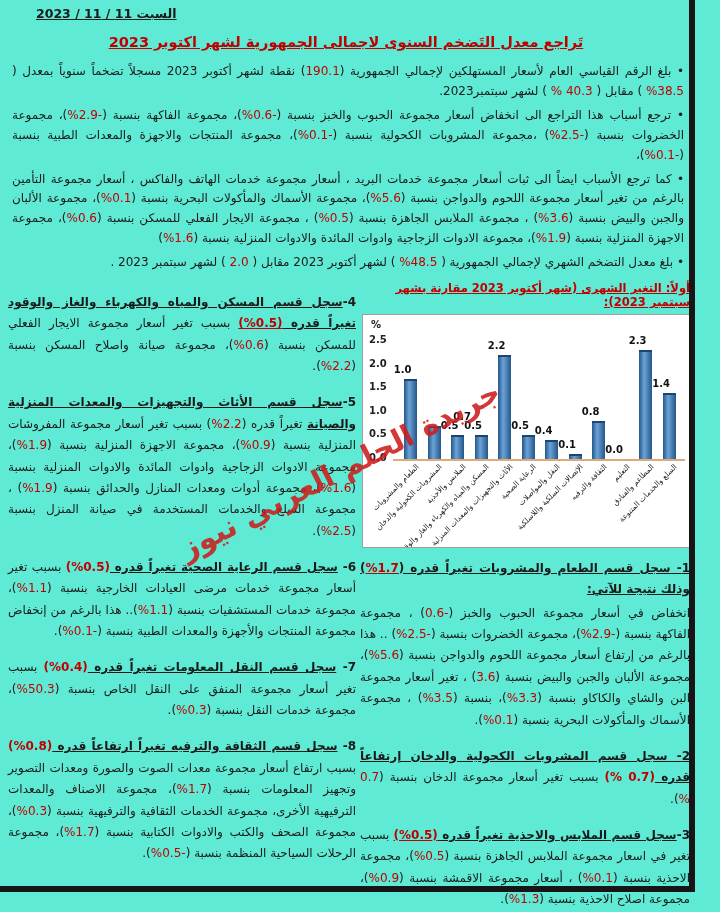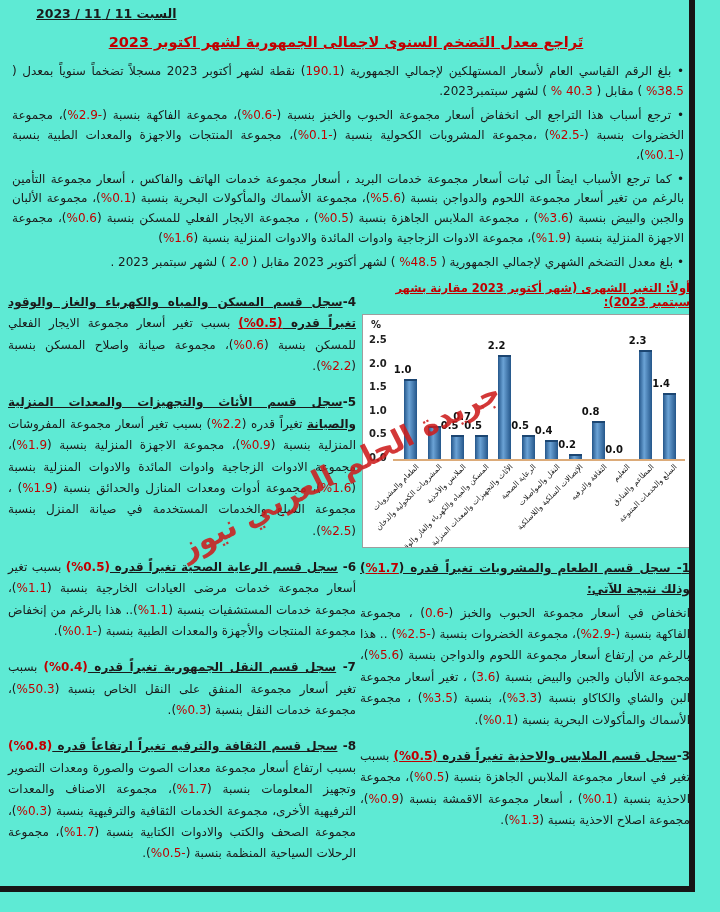--- a/index.html
+++ b/index.html
@@ -91,57 +91,60 @@
         <div class="bar" style="left: 135.25px; top: 40.16px; height: 101.84px;"></div>
         <div class="val" style="left: 124.75px; top: 25.16px;">2.2</div>
         <div class="cat" style="right: 180.25px; top: 148px;">الأثاث والتجهيزات والمعدات المنزلية والصيانة</div>
         <div class="bar" style="left: 158.75px; top: 120.4px; height: 21.6px;"></div>
         <div class="val" style="left: 148.25px; top: 105.4px;">0.5</div>
         <div class="cat" style="right: 156.75px; top: 148px;">الرعاية الصحية</div>
         <div class="bar" style="left: 182.25px; top: 125.12px; height: 16.88px;"></div>
         <div class="val" style="left: 171.75px; top: 110.12px;">0.4</div>
         <div class="cat" style="right: 133.25px; top: 148px;">النقل والمواصلات</div>
         <div class="bar" style="left: 205.75px; top: 139.28px; height: 2.72px;"></div>
-        <div class="val" style="left: 195.25px; top: 124.28px;">0.2</div>
+        <div class="val" style="left: 195.25px; top: 124.28px;">0.1</div>
         <div class="cat" style="right: 109.75px; top: 148px;">الإتصالات السلكية واللاسلكية</div>
         <div class="bar" style="left: 229.25px; top: 106.24px; height: 35.76px;"></div>
         <div class="val" style="left: 218.75px; top: 91.24px;">0.8</div>
         <div class="cat" style="right: 86.25px; top: 148px;">الثقافة والترفيه</div>
         <div class="bar" style="left: 252.75px; top: 144px; height: 0px; border-top: none;"></div>
         <div class="val" style="left: 242.25px; top: 129px;">0.0</div>
         <div class="cat" style="right: 62.75px; top: 148px;">التعليم</div>
         <div class="bar" style="left: 276.25px; top: 35.44px; height: 106.56px;"></div>
         <div class="val" style="left: 265.75px; top: 20.44px;">2.3</div>
         <div class="cat" style="right: 39.25px; top: 148px;">المطاعم والفنادق</div>
         <div class="bar" style="left: 299.75px; top: 77.92px; height: 64.08px;"></div>
         <div class="val" style="left: 289.25px; top: 62.92px;">1.4</div>
         <div class="cat" style="right: 15.75px; top: 148px;">السلع والخدمات المتنوعة</div>
       </div>
 
     <div class="sec">
       <p class="head"><span class="seg-b seg-u">1-  سجل قسم الطعام والمشروبات تغيراً قدره (</span><span class="seg-r seg-b seg-u">1.7%</span><span class="seg-b seg-u">) وذلك نتيجة للآتي:</span></p>
       <p><span>انخفاض في أسعار مجموعة الحبوب والخبز (</span><span class="seg-r">-0.6</span><span>) ، مجموعة الفاكهة بنسبة (</span><span class="seg-r">-2.9%</span><span>)، مجموعة الخضروات بنسبة (</span><span class="seg-r">-2.5%</span><span>) .. هذا بالرغم من إرتفاع أسعار مجموعة اللحوم والدواجن بنسبة (</span><span class="seg-r">5.6%</span><span>)، مجموعة الألبان والجبن والبيض بنسبة (</span><span class="seg-r">3.6</span><span>) ، تغير أسعار مجموعة البن والشاي والكاكاو بنسبة (</span><span class="seg-r">3.3%</span><span>)، بنسبة (</span><span class="seg-r">3.5%</span><span>) ، مجموعة الأسماك والمأكولات البحرية بنسبة (</span><span class="seg-r">0.1%</span><span>).</span></p>
     </div>
     <div class="sec">
+      <p><span class="seg-b seg-u">2-   سجل قسم المشروبات الكحولية والدخان إرتفاعاً قدره </span><span class="seg-r seg-b">(0.7 %)</span><span> بسبب تغير أسعار مجموعة الدخان بنسبة (</span><span class="seg-r">0.7 %</span><span>).</span></p>
+    </div>
+    <div class="sec">
       <p><span class="seg-b">3-</span><span class="seg-b seg-u">سجل قسم الملابس والاحذية تغيراً قدره </span><span class="seg-r seg-b seg-u">(0.5%)</span><span> بسبب تغير في اسعار مجموعة الملابس الجاهزة بنسبة (</span><span class="seg-r">0.5%</span><span>)، مجموعة الاحذية بنسبة (</span><span class="seg-r">0.1%</span><span>) ، أسعار مجموعة الاقمشة بنسبة (</span><span class="seg-r">0.9%</span><span>)، مجموعة اصلاح الاحذية بنسبة (</span><span class="seg-r">1.3%</span><span>).</span></p>
     </div>
   </div>
 
   <div class="col-left">
     <div class="sec">
       <p><span class="seg-b">4-</span><span class="seg-b seg-u">سجل قسم المسكن والمياه والكهرباء والغاز والوقود </span><span class="seg-b seg-u">تغيراً قدره </span><span class="seg-r seg-b seg-u">(0.5%)</span><span> بسبب تغير أسعار مجموعة الايجار الفعلي للمسكن بنسبة (</span><span class="seg-r">0.6%</span><span>)، مجموعة صيانة واصلاح المسكن بنسبة (</span><span class="seg-r">2.2%</span><span>).</span></p>
     </div>
     <div class="sec">
       <p><span class="seg-b">5-</span><span class="seg-b seg-u">سجل قسم الأثاث والتجهيزات والمعدات المنزلية والصيانة</span><span> تغيراً قدره (</span><span class="seg-r">2.2%</span><span>) بسبب تغير أسعار مجموعة المفروشات المنزلية بنسبة (</span><span class="seg-r">0.9%</span><span>)، مجموعة الاجهزة المنزلية بنسبة (</span><span class="seg-r">1.9%</span><span>)، مجموعة الادوات الزجاجية وادوات المائدة والادوات المنزلية بنسبة (</span><span class="seg-r">1.6%</span><span>)، مجموعة أدوات ومعدات المنازل والحدائق بنسبة (</span><span class="seg-r">1.9%</span><span>) ، مجموعة السلع والخدمات المستخدمة في صيانة المنزل بنسبة (</span><span class="seg-r">2.5%</span><span>).</span></p>
     </div>
     <div class="sec">
       <p><span class="seg-b">6-  </span><span class="seg-b seg-u">سجل قسم الرعاية الصحية تغيراً قدره </span><span class="seg-r seg-b">(0.5%)</span><span> بسبب تغير أسعار مجموعة خدمات مرضى العيادات الخارجية بنسبة (</span><span class="seg-r">1.1%</span><span>)، مجموعة خدمات المستشفيات بنسبة (</span><span class="seg-r">1.1%</span><span>).. هذا بالرغم من إنخفاض مجموعة المنتجات والأجهزة والمعدات الطبية بنسبة (</span><span class="seg-r">-0.1%</span><span>).</span></p>
     </div>
     <div class="sec">
-      <p><span class="seg-b">7-  </span><span class="seg-b seg-u">سجل قسم النقل الجمهورية </span><span class="seg-b seg-u">تغيراً قدره </span><span class="seg-r seg-b">(0.4%)</span><span> بسبب تغير أسعار مجموعة المنفق على النقل الخاص بنسبة (</span><span class="seg-r">50.3%</span><span>)، مجموعة خدمات النقل بنسبة (</span><span class="seg-r">0.3%</span><span>).</span></p>
+      <p><span class="seg-b">7-  </span><span class="seg-b seg-u">سجل قسم النقل المعلومات </span><span class="seg-b seg-u">تغيراً قدره </span><span class="seg-r seg-b">(0.4%)</span><span> بسبب تغير أسعار مجموعة المنفق على النقل الخاص بنسبة (</span><span class="seg-r">50.3%</span><span>)، مجموعة خدمات النقل بنسبة (</span><span class="seg-r">0.3%</span><span>).</span></p>
     </div>
     <div class="sec">
       <p><span class="seg-b">8-  </span><span class="seg-b seg-u">سجل قسم الثقافة والترفيه تغيراً ارتفاعاً قدره </span><span class="seg-r seg-b">(0.8%)</span><span> بسبب ارتفاع أسعار مجموعة معدات الصوت والصورة ومعدات التصوير وتجهيز المعلومات بنسبة (</span><span class="seg-r">1.7%</span><span>)، مجموعة الاصناف والمعدات الترفيهية الأخرى، مجموعة الخدمات الثقافية والترفيهية بنسبة (</span><span class="seg-r">0.3%</span><span>)، مجموعة الصحف والكتب والادوات الكتابية بنسبة (</span><span class="seg-r">1.7%</span><span>)، مجموعة الرحلات السياحية المنظمة بنسبة (</span><span class="seg-r">-0.5%</span><span>).</span></p>
     </div>
   </div>
 
   <div class="watermark">جريدة الحلم العربي نيوز</div>
 
   <div class="border-right"></div>
   <div class="border-bottom"></div>

